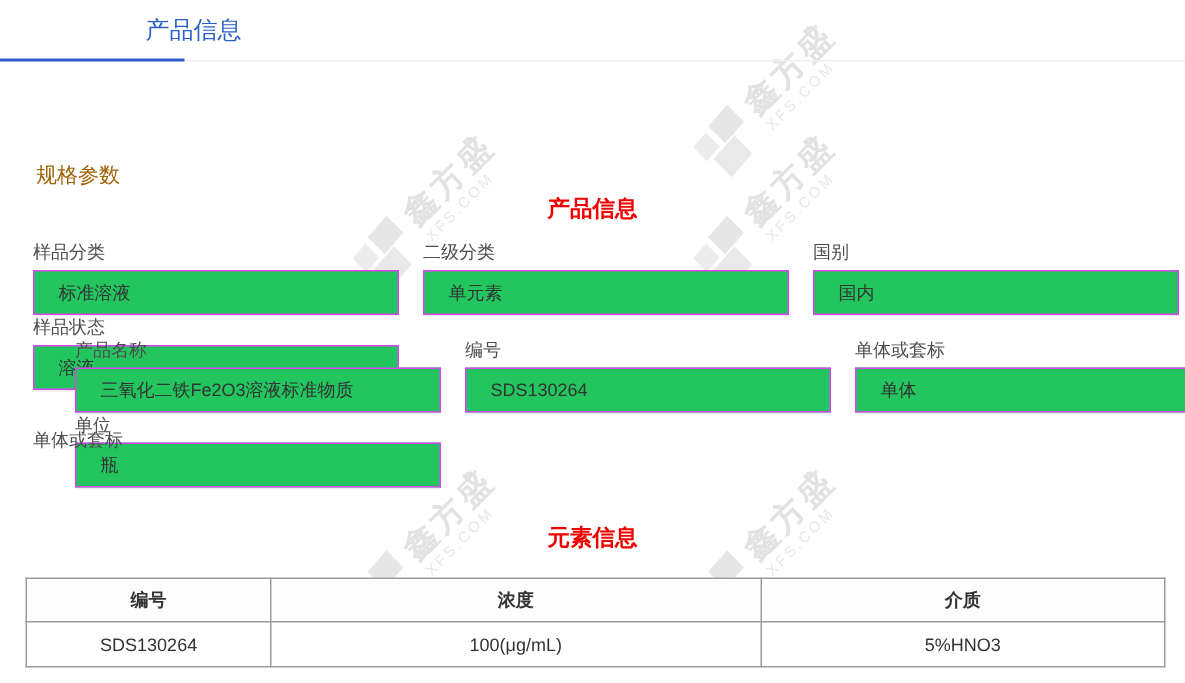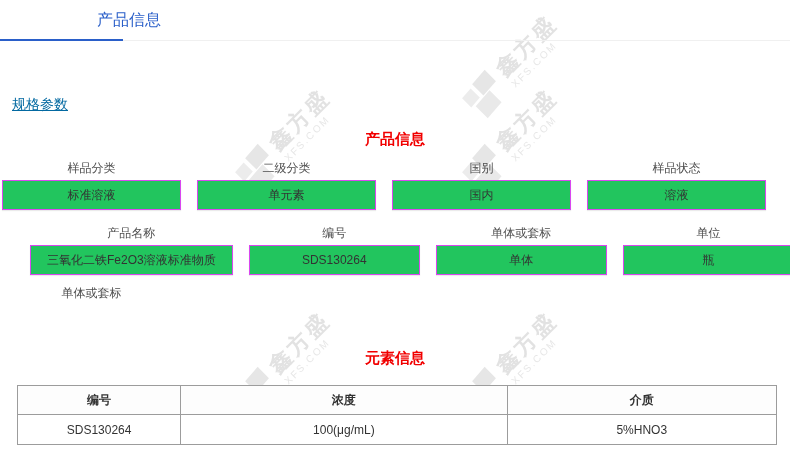--- a/index.html
+++ b/index.html
@@ -23,27 +23,27 @@
   .wm4 { left:228px; top:345px; }
   .wm5 { left:455px; top:345px; }
 
   
   .content { position:absolute; inset:0; z-index:1; }
 
   .tabbar { position:absolute; top:0; left:0; width:100%; height:40px; border-bottom:1px solid #f0f0f0; }
   .tab { position:absolute; left:97px; top:10px; font-size:16px; color:#2a5fc9; cursor:pointer; }
   .tab-underline { position:absolute; left:0; bottom:-1px; width:123px; height:2px; background:#2a5fc9; }
 
-  .spec-title { position:absolute; left:12px; top:96px; margin:0; font-size:14px; font-weight:normal; color:#0369a1;text-decoration:underline; }
+  .spec-title { position:absolute; left:12px; top:96px; margin:12px; font-size:14px; font-weight:normal; color:#a16207; }
 
   .red-heading { position:absolute; left:0; width:100%; text-align:center; color:#f10000; font-weight:bold; font-size:15px; }
   .h-product { top:130px; }
   .h-element { top:349px; }
 
-  .form-row { position:absolute; left:2px; width:764px; display:grid; grid-template-columns:repeat(4,1fr); column-gap:16px;text-align:center; }
+  .form-row { position:absolute; left:22px; width:764px; display:grid; grid-template-columns:repeat(3,1fr); column-gap:16px; }
   .row-1 { top:160px; }
   .row-2 { top:225px;margin-left:28px; }
   .row-3 { top:285px; }
   .field-label { font-size:12px; color:#4d4d4d; height:18px; line-height:16px; }
   .field-input { margin-top:2px; height:28px; line-height:28px; border:1px solid #d946ef; background:#22c55e;
                  padding:0 16px; font-size:12px; color:#333; white-space:nowrap; overflow:hidden;
                  box-shadow:0 1px 1px rgba(0,0,0,0.08); }
 
   table.element-table { position:absolute; left:17px; top:385px; width:760px; border-collapse:collapse;
                         table-layout:fixed; background:#fff; }

